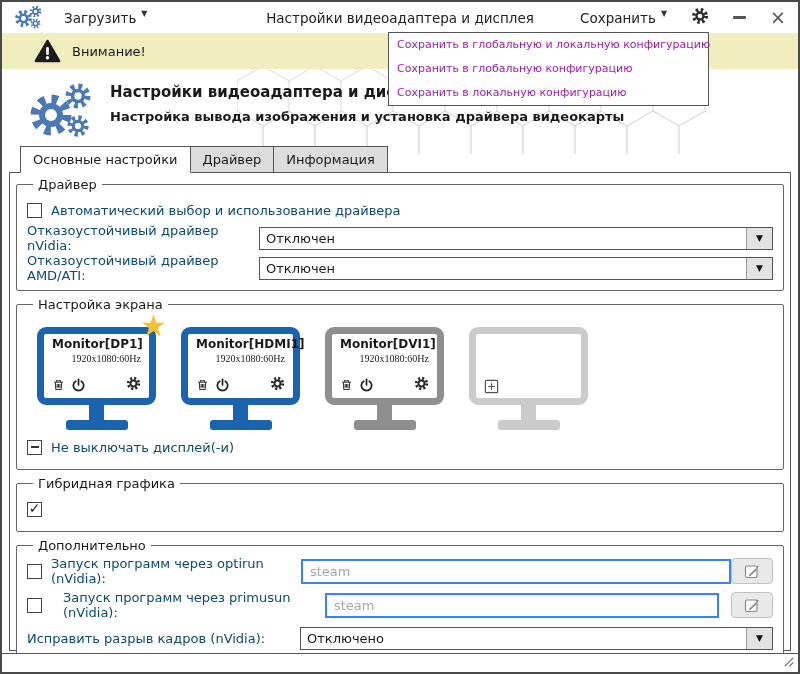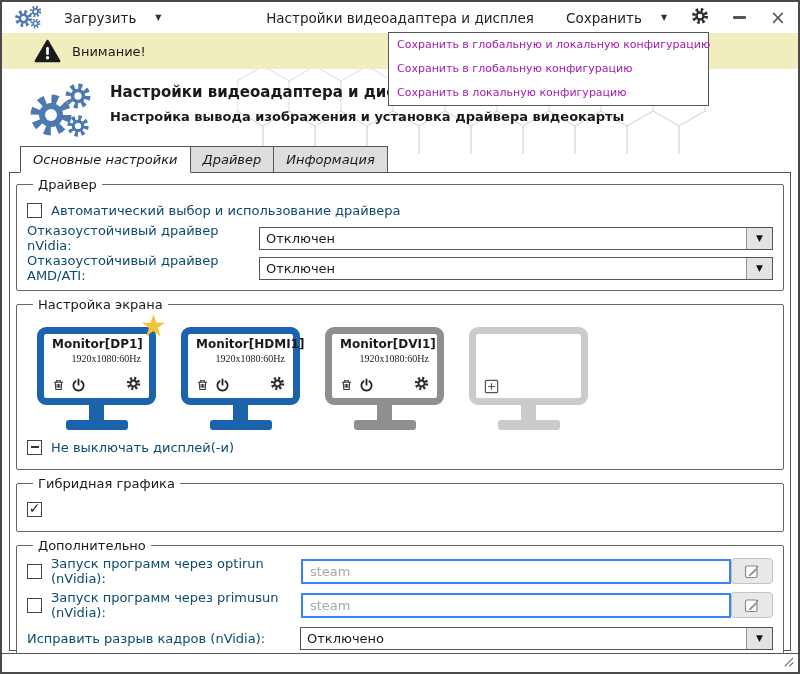--- a/index.html
+++ b/index.html
@@ -9,21 +9,21 @@
   .window { position:relative; width:800px; height:674px; background:#fff;
             border:2px solid #4a4a4a; overflow:hidden; }
 
   
   .titlebar { position:absolute; top:0; left:0; right:0; height:31px;
               display:flex; align-items:center; padding:0 12px; background:#fff; z-index:10; }
   .appicon { position:relative; width:30px; height:26px; color:#4c79b2; }
   .appicon .g1 { position:absolute; left:0; top:4px; }
   .appicon .g2 { position:absolute; left:15px; top:0px; }
   .appicon .g3 { position:absolute; left:16px; top:13px; }
-  .tb-btn { display:flex; align-items:center; gap:19px; cursor:default; font-size:13.5px; color:#222; }
+  .tb-btn { display:flex; align-items:flex-start; gap:5px; cursor:default; font-size:13.5px; color:#222; }
   .load-btn { margin-left:20px; }
   .caret { font-size:8px; color:#333; line-height:1; }
   .tb-title { position:absolute; left:0; right:0; text-align:center; font-size:13.5px;
               color:#222; pointer-events:none; }
   .tb-right { margin-left:auto; display:flex; align-items:center; gap:24px; z-index:2; }
   .gear-dark { color:#2e2e2e; }
   .min-btn { width:13px; height:3px; background:#555; border-radius:1px; }
   .close-btn { font-size:19px; color:#555; line-height:1; }
 
   
@@ -41,21 +41,21 @@
   .hexbg { position:absolute; left:235px; top:64px; z-index:0; opacity:.85; }
   .header { position:absolute; top:67px; left:0; right:0; height:77px; z-index:1; }
   .logo { position:absolute; left:26px; top:13px; width:66px; height:60px; color:#4c79b2; }
   .logo .g1 { position:absolute; left:0; top:10px; }
   .logo .g2 { position:absolute; left:36px; top:0; }
   .logo .g3 { position:absolute; left:38px; top:32px; }
   .hd-title { position:absolute; left:108px; top:14px; font-size:15px; font-weight:bold; }
   .hd-sub { position:absolute; left:108px; top:40px; font-size:13px; font-weight:600; }
 
   
-  .tabs { position:absolute; top:144px; left:18px; display:flex; z-index:6;font-style:italic; }
+  .tabs { position:absolute; top:144px; left:18px; display:flex; z-index:6; }
   .tab { height:27px; line-height:25px; padding:0 12px; border:1px solid #555;
          background:#ddd; font-size:13px; margin-left:-1px; }
   .tab:first-child { margin-left:0; }
   .tab.active { background:#fff; border-bottom:1px solid #fff; z-index:7; position:relative; }
 
   
   .panel { position:absolute; top:170px; left:7px; right:7px; bottom:21px;
            border:1px solid #555; background:#fff; padding:4px 6px 5px;
            display:flex; flex-direction:column; gap:6px; z-index:2; }
   fieldset { border:1px solid #666; border-radius:2px; padding:1px 10px 7px; background:#fff; }
@@ -356,21 +356,21 @@
         <span class="lbl lbl-x">Запуск программ через optirun (nVidia):</span>
         <input class="txt-input" type="text" placeholder="steam" style="">
         <span class="edit-btn">
           <svg viewBox="0 0 16 16" width="16" height="16">
               <rect x="1.5" y="3" width="11.5" height="11.5" rx="1.5" fill="#fdfdfd" stroke="#8a8a8a" stroke-width="1.2"></rect>
               <path d="M5.5 11.6l-.7 1.9 1.9-.7 6.4-6.4-1.2-1.2z" fill="#8a8a8a"></path>
               <path d="M12.5 4.6l1.6-1.6" stroke="#8a8a8a" stroke-width="1.4"></path>
             </svg>
         </span>
       </div>
-      <div class="frow" style="height:34px;">
+      <div class="frow" style="height:34px;gap:12px;">
         <span class="checkbox"></span>
         <span class="lbl lbl-x">Запуск программ через primusun (nVidia):</span>
         <input class="txt-input" type="text" placeholder="steam" style="">
         <span class="edit-btn">
           <svg viewBox="0 0 16 16" width="16" height="16">
               <rect x="1.5" y="3" width="11.5" height="11.5" rx="1.5" fill="#fdfdfd" stroke="#8a8a8a" stroke-width="1.2"></rect>
               <path d="M5.5 11.6l-.7 1.9 1.9-.7 6.4-6.4-1.2-1.2z" fill="#8a8a8a"></path>
               <path d="M12.5 4.6l1.6-1.6" stroke="#8a8a8a" stroke-width="1.4"></path>
             </svg>
         </span>

